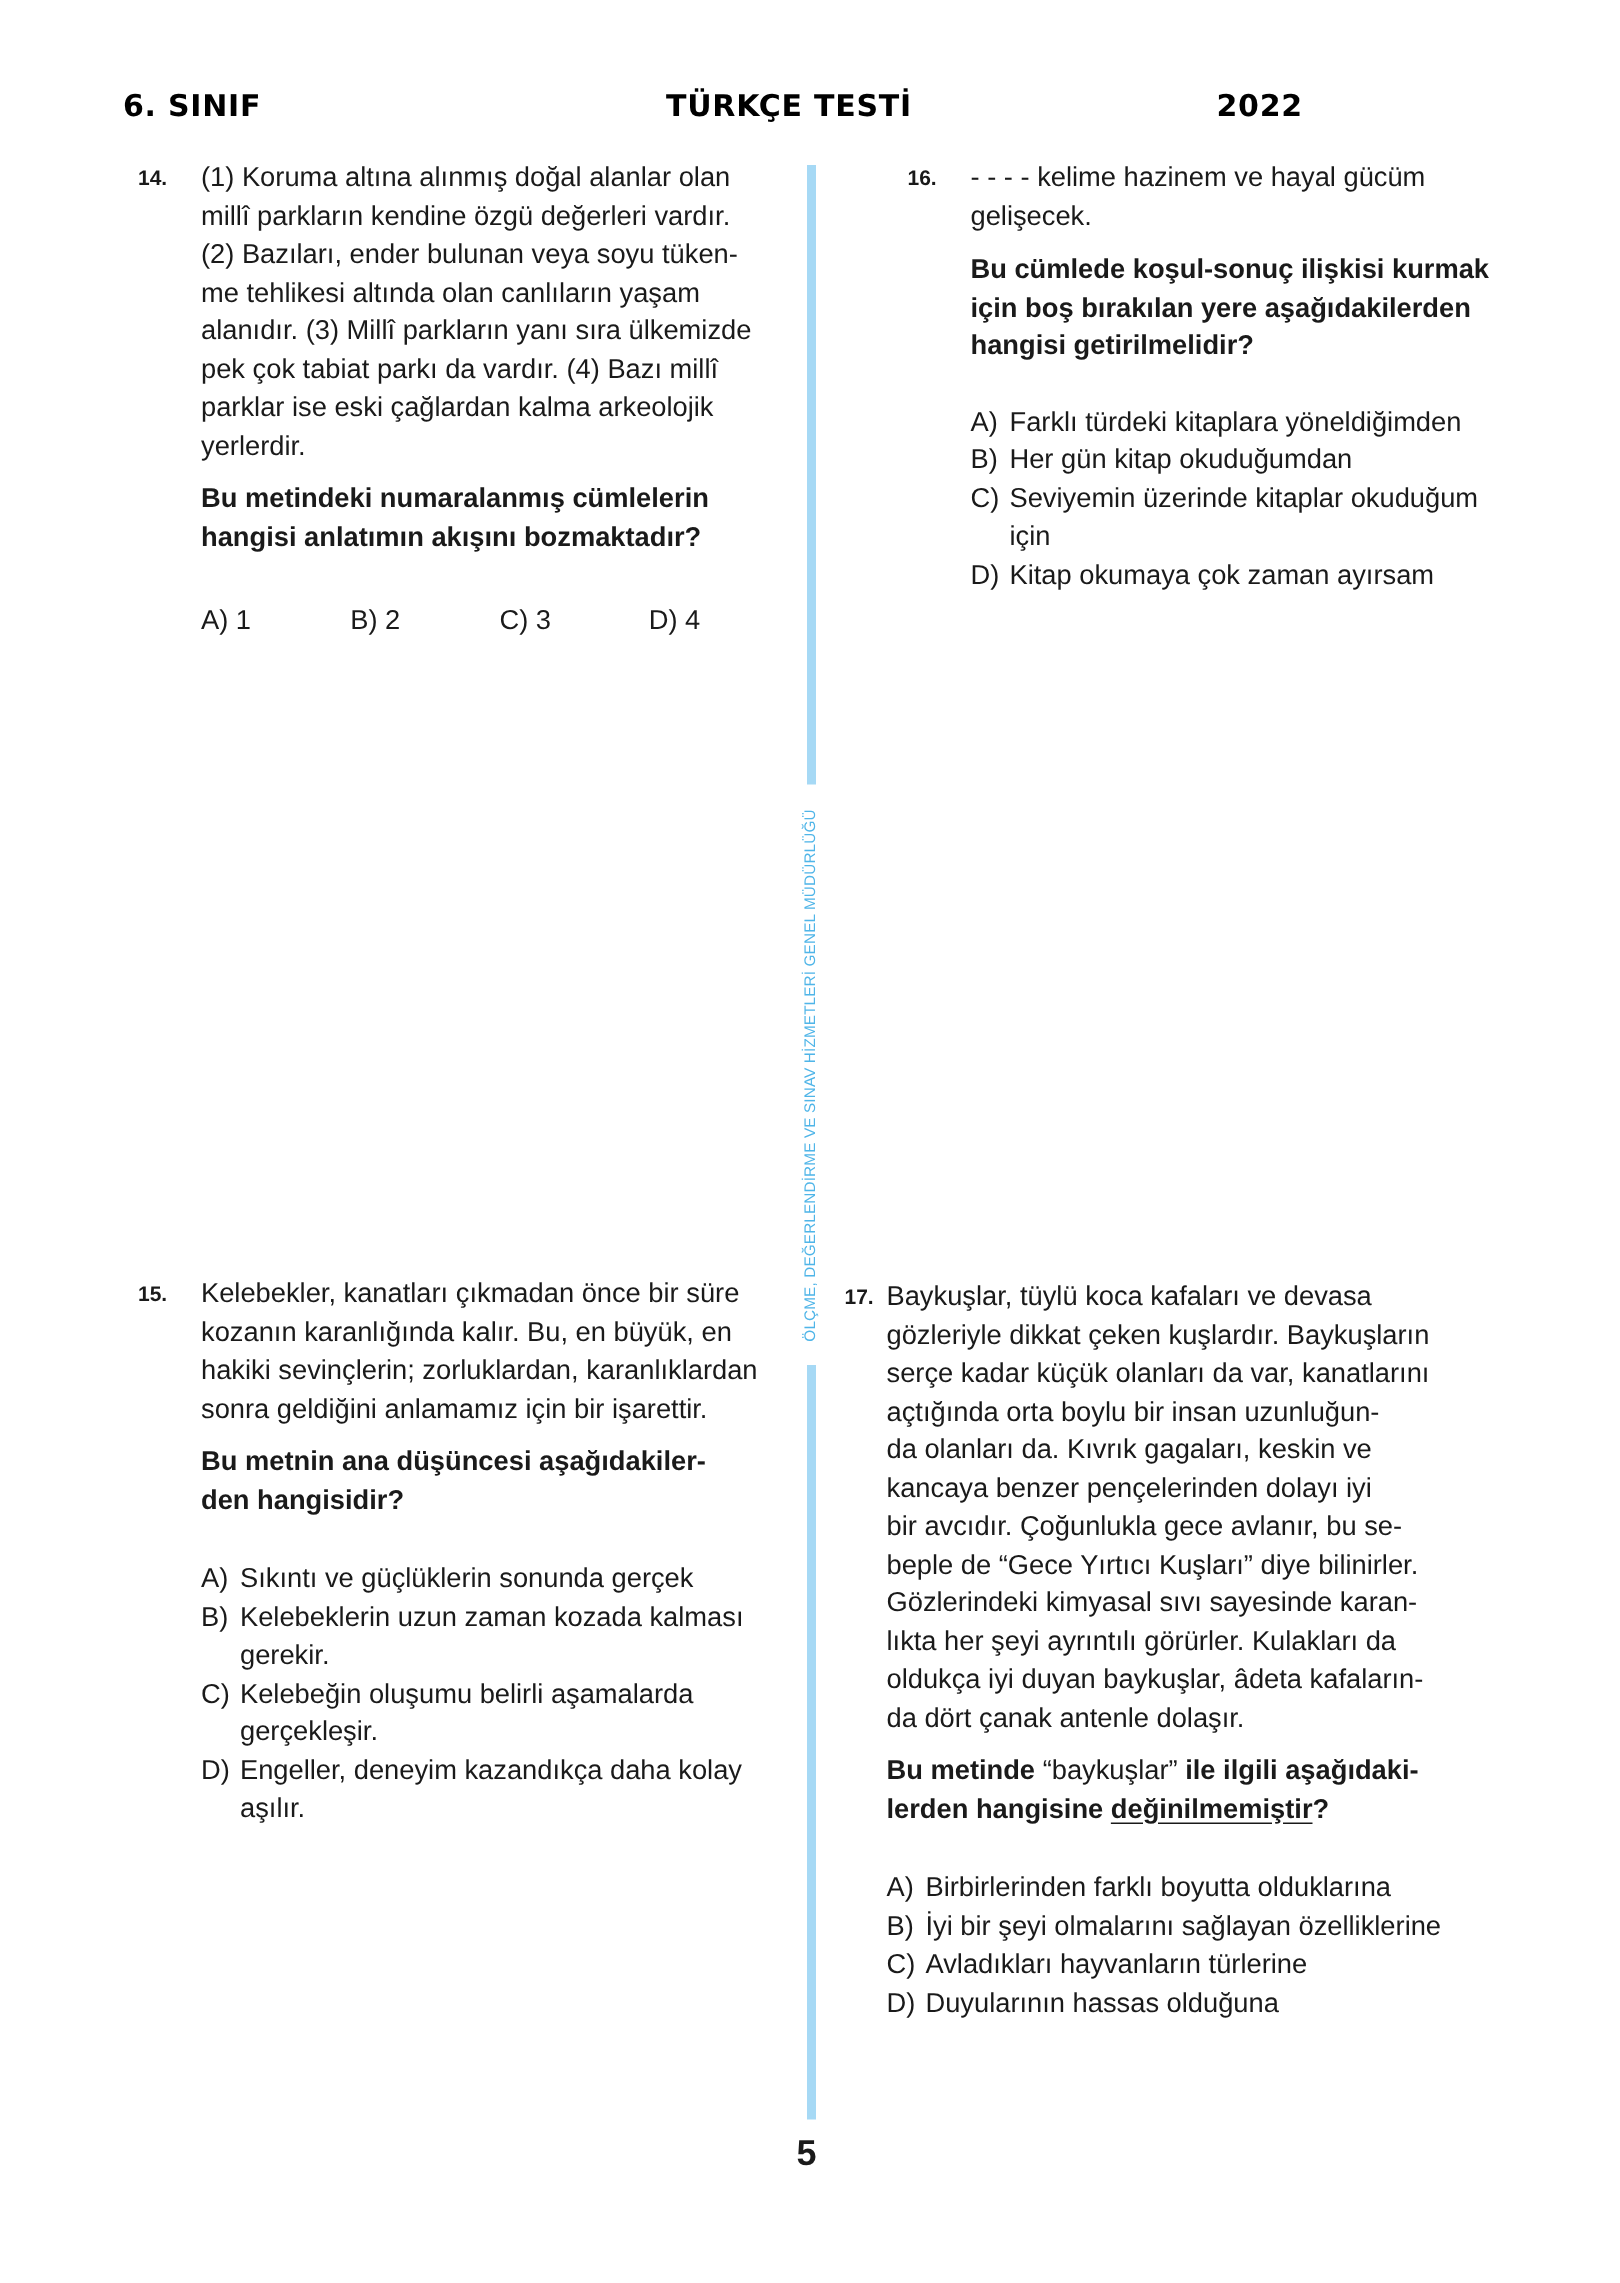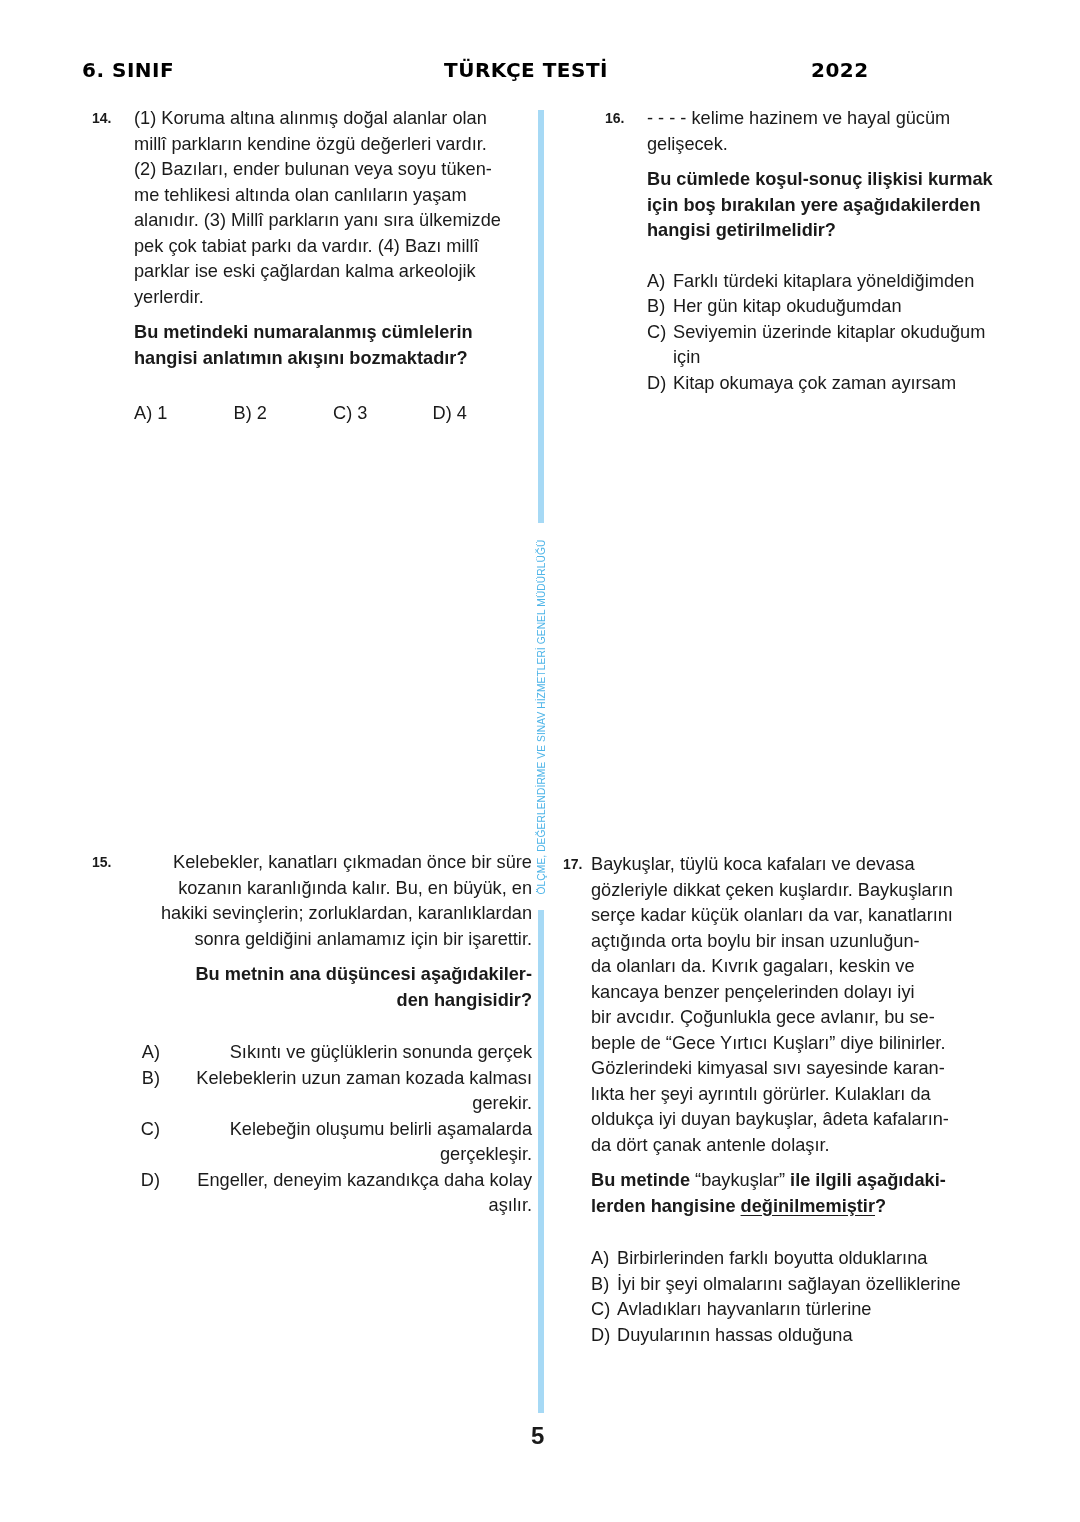--- a/index.html
+++ b/index.html
@@ -98,21 +98,21 @@
         </span>
       </div>
       <div class="opt">
         <span class="lbl">D)</span>
         <span class="txt"><span>Kitap okumaya çok zaman ayırsam</span></span>
       </div>
     </div>
   </div>
 </div>
 
-<div class="q" style="left:92px; top:850px; width:440px;text-align:right;">
+<div class="q" style="left:92px; top:850px; width:440px;">
   <div class="qnum">15.</div>
   <div class="qbody">
     <div class="stem">
       <p>Kelebekler, kanatları çıkmadan önce bir süre</p>
       <p>kozanın karanlığında kalır. Bu, en büyük, en</p>
       <p>hakiki sevinçlerin; zorluklardan, karanlıklardan</p>
       <p>sonra geldiğini anlamamız için bir işarettir.</p>
     </div>
     <div class="ask">
       <div>Bu metnin ana düşüncesi aşağıdakiler-</div>

